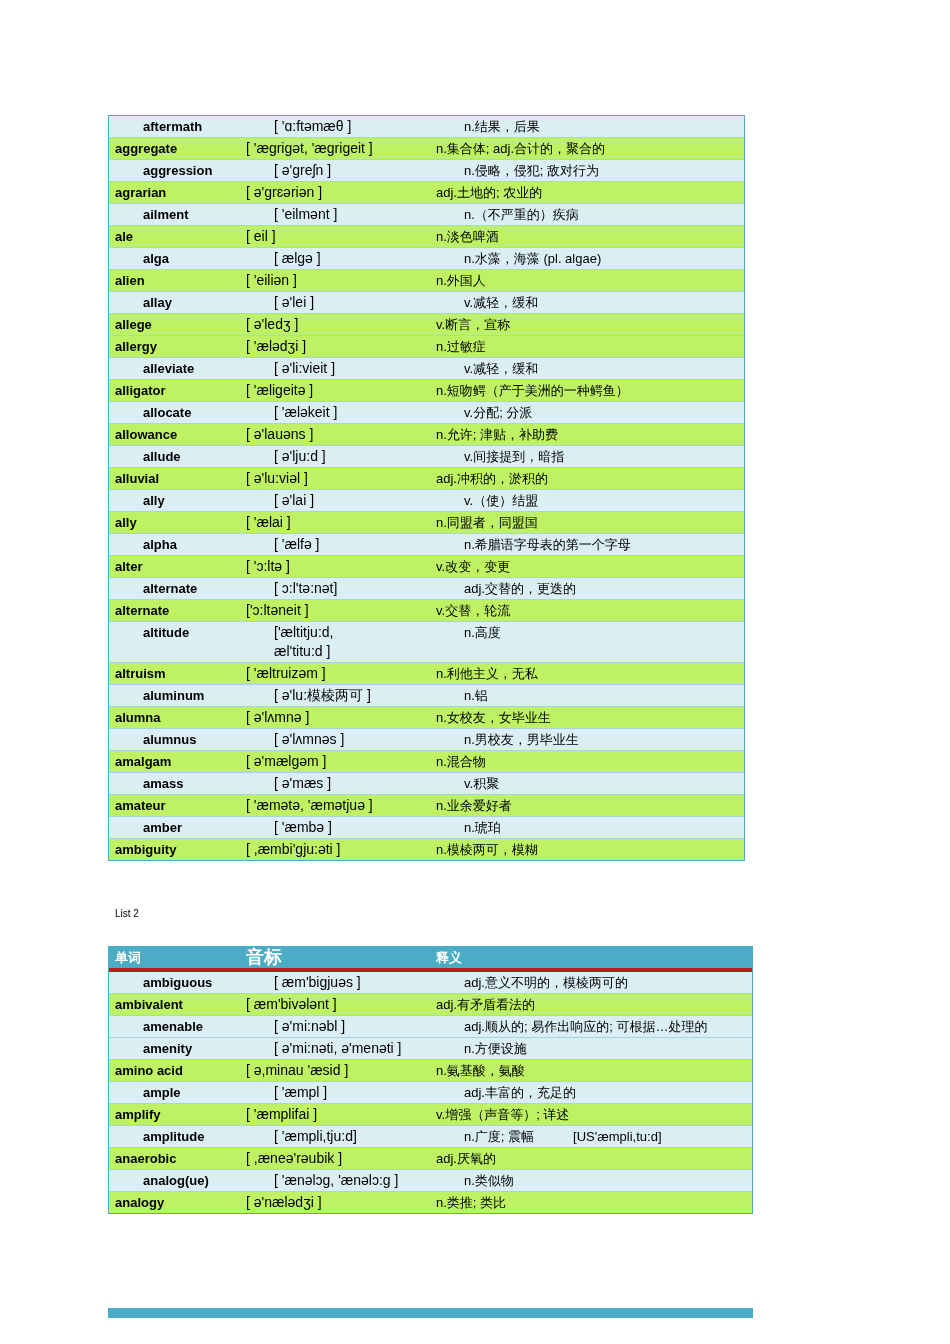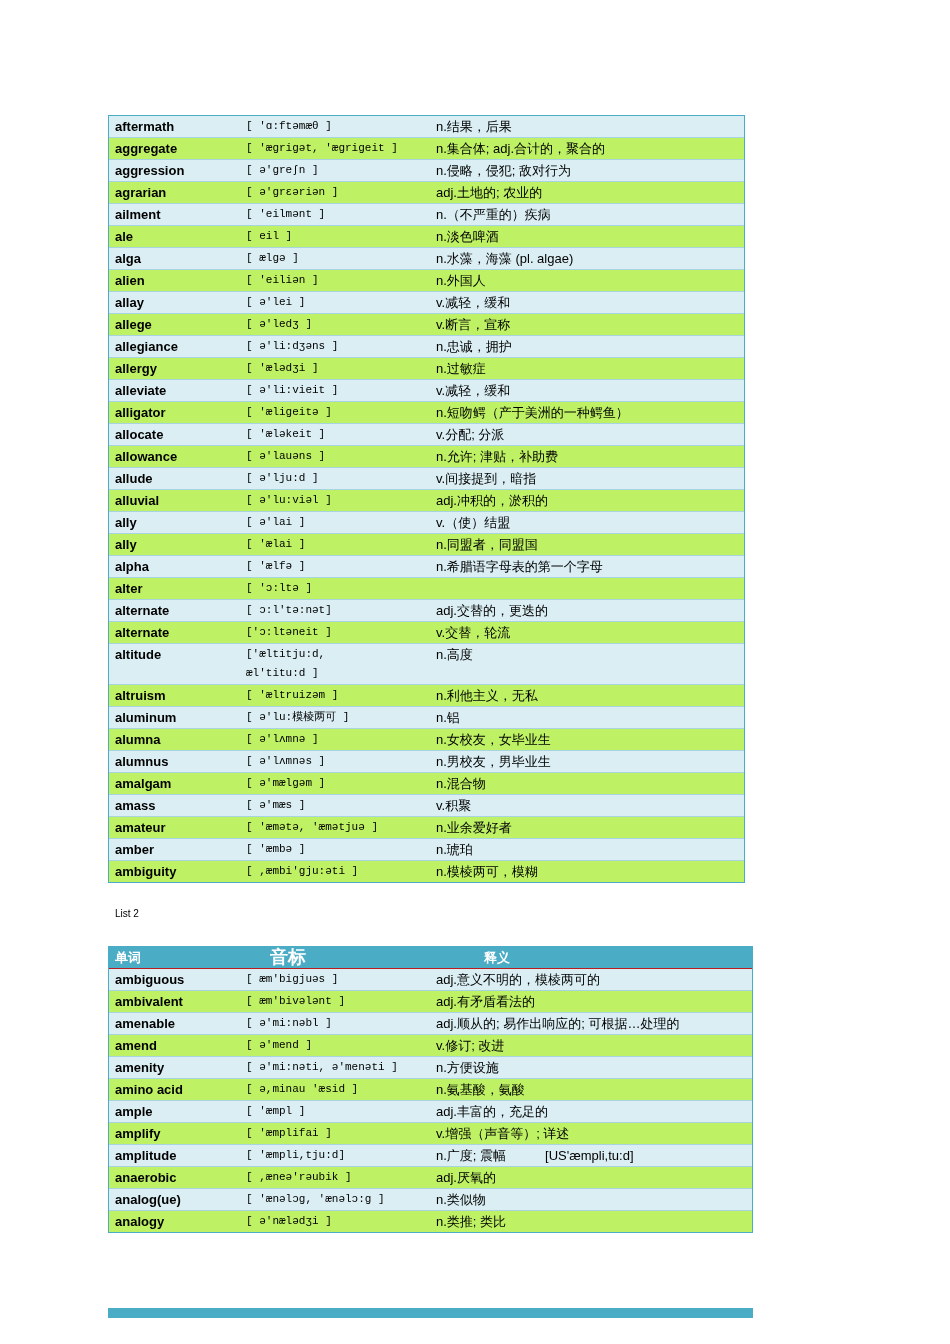--- a/index.html
+++ b/index.html
@@ -19,40 +19,39 @@
     background: #fff;
   }
   .t1 { top: 115px; width: 637px; }
   .t2 { top: 946px; width: 645px; }
   .row {
     display: flex;
     min-height: 20px;
     border-bottom: 1px solid #A8D4DF;
   }
   .row:last-child { border-bottom: none; justify-content: space-between; }
-  .row.shade { background: #DAEEF3; }
+  .row.shade { background: #DAEEF3; padding-left: 28px; }
   .row.plain { background: #bef264; }
   .row.header-row {
     background: #4BACC6;
     color: #ffffff;
-    border-bottom: 1px solid #b91c1c;
-    gap: 24px;
+    border-bottom: 4px solid #b91c1c;
   }
   .header-row .cell { font-weight: bold; }
   .cell {
     padding: 1px 4px 1px 6px;
     font-size: 13px;
     line-height: 19px;
   }
   .col0 { width: 131px; }
   .col1 {
     width: 190px;
     white-space: pre-line;
-    font-family: Liberation Mono, monospace;
-    font-size: 11px;
+    font-family: Liberation Sans, sans-serif;
+    font-size: 14px;
   }
   .header-row .col1 { font-family: "Liberation Sans", sans-serif; font-size: 18px; }
   .col2 { flex: 1; }
   .word-cell { font-weight: bold; }
   .list-label {
     position: absolute;
     left: 115px;
     top: 905px;
     font-size: 10px;
     line-height: 18px;
@@ -116,25 +115,20 @@
       <div class="row shade">
         <div class="cell col0 word-cell">allay</div>
         <div class="cell col1 phonetic-cell">[ ə'lei ]</div>
         <div class="cell col2 definition-cell">v.减轻，缓和</div>
       </div>
       <div class="row plain">
         <div class="cell col0 word-cell">allege</div>
         <div class="cell col1 phonetic-cell">[ ə'ledʒ ]</div>
         <div class="cell col2 definition-cell">v.断言，宣称</div>
       </div>
-      <div class="row shade">
-        <div class="cell col0 word-cell">allegiance</div>
-        <div class="cell col1 phonetic-cell">[ ə'li:dʒəns ]</div>
-        <div class="cell col2 definition-cell">n.忠诚，拥护</div>
-      </div>
       <div class="row plain">
         <div class="cell col0 word-cell">allergy</div>
         <div class="cell col1 phonetic-cell">[ 'ælədʒi ]</div>
         <div class="cell col2 definition-cell">n.过敏症</div>
       </div>
       <div class="row shade">
         <div class="cell col0 word-cell">alleviate</div>
         <div class="cell col1 phonetic-cell">[ ə'li:vieit ]</div>
         <div class="cell col2 definition-cell">v.减轻，缓和</div>
       </div>
@@ -174,20 +168,21 @@
         <div class="cell col2 definition-cell">n.同盟者，同盟国</div>
       </div>
       <div class="row shade">
         <div class="cell col0 word-cell">alpha</div>
         <div class="cell col1 phonetic-cell">[ 'ælfə ]</div>
         <div class="cell col2 definition-cell">n.希腊语字母表的第一个字母</div>
       </div>
       <div class="row plain">
         <div class="cell col0 word-cell">alter</div>
         <div class="cell col1 phonetic-cell">[ 'ɔ:ltə ]</div>
+        <div class="cell col2 definition-cell">v.改变，变更</div>
       </div>
       <div class="row shade">
         <div class="cell col0 word-cell">alternate</div>
         <div class="cell col1 phonetic-cell">[ ɔ:l'tə:nət]</div>
         <div class="cell col2 definition-cell">adj.交替的，更迭的</div>
       </div>
       <div class="row plain">
         <div class="cell col0 word-cell">alternate</div>
         <div class="cell col1 phonetic-cell">['ɔ:ltəneit ]</div>
         <div class="cell col2 definition-cell">v.交替，轮流</div>
@@ -261,25 +256,20 @@
       <div class="row plain">
         <div class="cell col0 word-cell">ambivalent</div>
         <div class="cell col1 phonetic-cell">[ æm'bivələnt ]</div>
         <div class="cell col2 definition-cell">adj.有矛盾看法的</div>
       </div>
       <div class="row shade">
         <div class="cell col0 word-cell">amenable</div>
         <div class="cell col1 phonetic-cell">[ ə'mi:nəbl ]</div>
         <div class="cell col2 definition-cell">adj.顺从的; 易作出响应的; 可根据…处理的</div>
       </div>
-      <div class="row plain">
-        <div class="cell col0 word-cell">amend</div>
-        <div class="cell col1 phonetic-cell">[ ə'mend ]</div>
-        <div class="cell col2 definition-cell">v.修订; 改进</div>
-      </div>
       <div class="row shade">
         <div class="cell col0 word-cell">amenity</div>
         <div class="cell col1 phonetic-cell">[ ə'mi:nəti, ə'menəti ]</div>
         <div class="cell col2 definition-cell">n.方便设施</div>
       </div>
       <div class="row plain">
         <div class="cell col0 word-cell">amino acid</div>
         <div class="cell col1 phonetic-cell">[ ə,minau 'æsid ]</div>
         <div class="cell col2 definition-cell">n.氨基酸，氨酸</div>
       </div>

